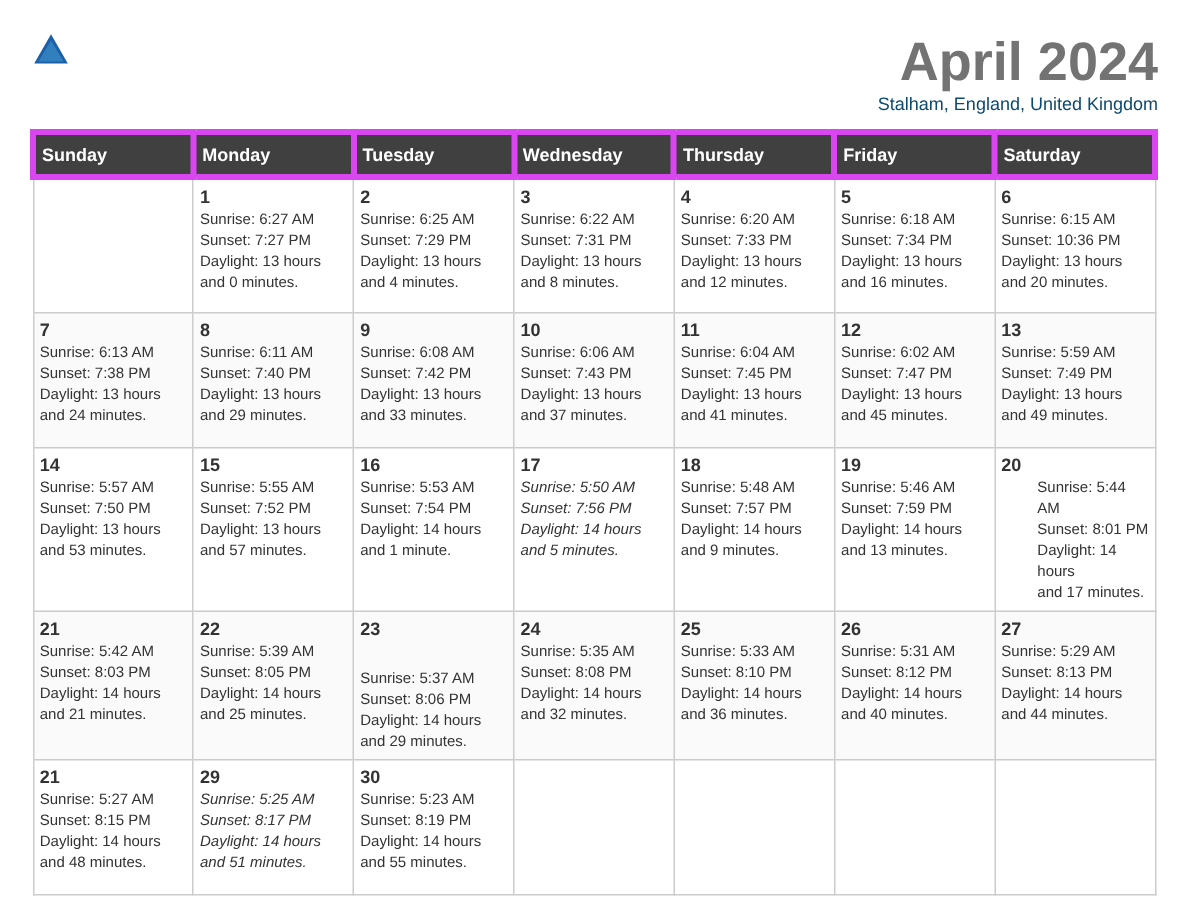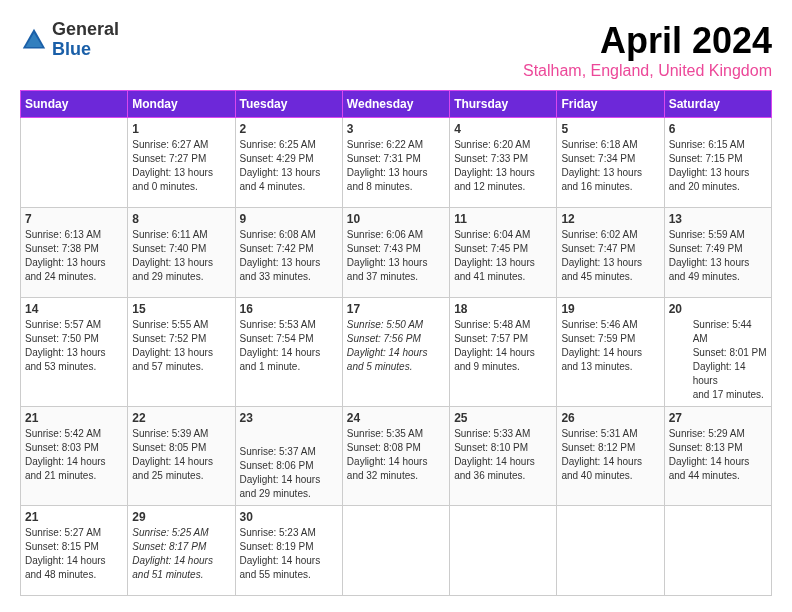--- a/index.html
+++ b/index.html
@@ -39,39 +39,39 @@
       width: 28px;
       height: 28px;
       margin-right: 4px;
     }
     .title-block {
       text-align: right;
     }
     .month-title {
       font-size: 36px;
       font-weight: bold;
-      color: #000000;
+      color: #737373;
     }
     .location {
-      font-size: 16px;
-      color: #ec4899;
+      font-size: 12px;
+      color: #0c4a6e;
     }
     .calendar {
       width: 100%;
       border-collapse: collapse;
       font-size: 11px;
     }
     .calendar th {
-      background-color: #6d28d9;
+      background-color: #404040;
       color: #fff;
       padding: 6px 4px;
       text-align: left;
       font-size: 12px;
       font-weight: bold;
-      border: 1px solid #d946ef;
+      border: 4px solid #d946ef;
     }
     .calendar td {
       border: 1px solid #ccc;
       vertical-align: top;
       padding: 4px;
       width: 14.28%;
       min-height: 80px;
       height: 90px;
     }
     .day-num {
@@ -97,24 +97,20 @@
   </style>
 </head>
 <body>
 
 <div class="header">
   <div class="logo">
     <svg class="logo-icon" viewBox="0 0 40 40">
       <polygon points="20,4 36,32 4,32" fill="#1a5fa8"></polygon>
       <polygon points="20,10 32,30 8,30" fill="#4a9fd4" opacity="0.5"></polygon>
     </svg>
-    <div class="logo-text">
-      <span class="logo-general">General</span>
-      <span class="logo-blue">Blue</span>
-    </div>
   </div>
   <div class="title-block">
     <div class="month-title">April 2024</div>
     <div class="location">Stalham, England, United Kingdom</div>
   </div>
 </div>
 
 <table class="calendar">
   <thead>
     <tr>
@@ -133,21 +129,21 @@
         <td>
           <div class="day-num">1</div>
           <div class="cell-text" style="white-space: pre-line;">Sunrise: 6:27 AM
 Sunset: 7:27 PM
 Daylight: 13 hours
 and 0 minutes.</div>
         </td>
         <td>
           <div class="day-num">2</div>
           <div class="cell-text" style="white-space: pre-line;">Sunrise: 6:25 AM
-Sunset: 4:29 PM
+Sunset: 7:29 PM
 Daylight: 13 hours
 and 4 minutes.</div>
         </td>
         <td>
           <div class="day-num">3</div>
           <div class="cell-text" style="white-space: pre-line;">Sunrise: 6:22 AM
 Sunset: 7:31 PM
 Daylight: 13 hours
 and 8 minutes.</div>
         </td>
@@ -161,21 +157,21 @@
         <td>
           <div class="day-num">5</div>
           <div class="cell-text" style="white-space: pre-line;">Sunrise: 6:18 AM
 Sunset: 7:34 PM
 Daylight: 13 hours
 and 16 minutes.</div>
         </td>
         <td>
           <div class="day-num">6</div>
           <div class="cell-text" style="white-space: pre-line;">Sunrise: 6:15 AM
-Sunset: 7:15 PM
+Sunset: 10:36 PM
 Daylight: 13 hours
 and 20 minutes.</div>
         </td>
       </tr>
       <tr class="week-row">
         <td>
           <div class="day-num">7</div>
           <div class="cell-text" style="white-space: pre-line;">Sunrise: 6:13 AM
 Sunset: 7:38 PM
 Daylight: 13 hours

